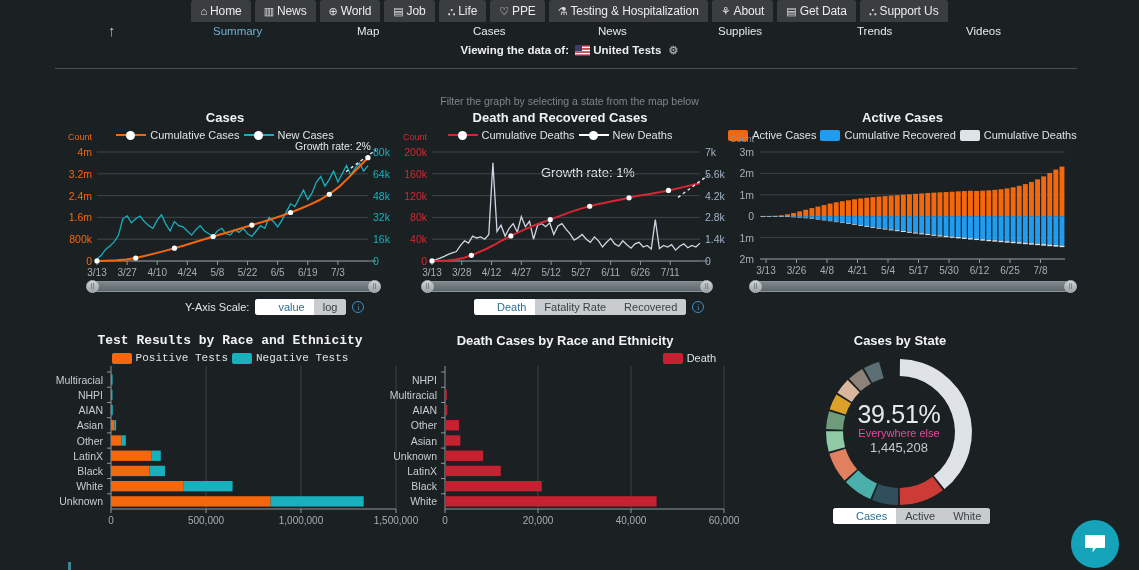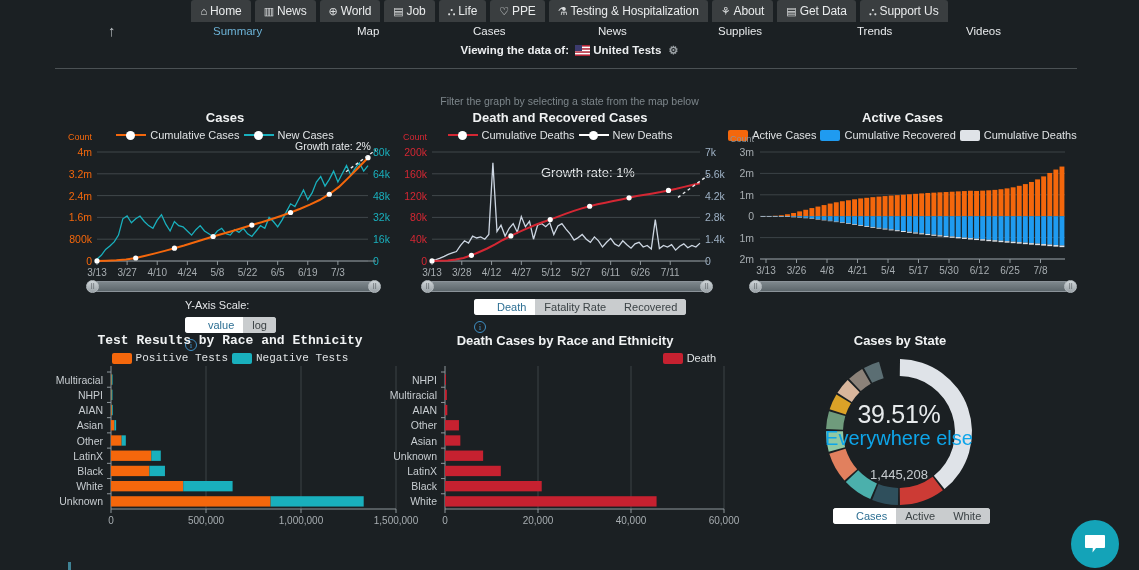--- a/index.html
+++ b/index.html
@@ -83,22 +83,22 @@
     background: linear-gradient(#cfd5d8, #9aa2a7);
     border: 1px solid #b5bcc0;
     display: flex; align-items: center; justify-content: center;
     font-size: 7px; color: #4a5154; cursor: pointer;
   }
   .slider .knob.l { left: -6px; }
   .slider .knob.r { right: -6px; }
 
   
   .toggle-row {
-    position: absolute; display: flex; align-items: flex-start; gap: 6px;
-    font-size: 11px; color: #e4e6e8; flex-direction: column;
+    position: absolute; display: flex; align-items: center; gap: 6px;
+    font-size: 11px; color: #e4e6e8;
   }
   .toggle-grp {
     display: flex; border-radius: 3px; overflow: hidden;
     background: #c9ccce;
   }
   .toggle-grp .tg {
     padding: 2px 9px; font-size: 11px; color: #3b4245; cursor: pointer;
     background: #c9ccce;
   }
   .toggle-grp .tg.on { background: #ffffff; color: #2d6f93; padding-left: 23px; }
@@ -108,22 +108,22 @@
     font-size: 9px; line-height: 10px; text-align: center; cursor: pointer;
     font-family: "Liberation Serif", serif;
   }
 
   
   .donut-center {
     position: absolute; text-align: center; pointer-events: none;
     width: 160px;
   }
   .donut-pct { font-size: 25px; color: #e7eaec; letter-spacing: -0.3px; }
-  .donut-name { font-size: 20px; color: #0ea5e9; margin-top: -2px; }
-  .donut-num { font-size: 13px; color: #c6cbcf; margin-top: 17px; }
+  .donut-name { font-size: 11px; color: #ec4899; margin-top: -2px; }
+  .donut-num { font-size: 13px; color: #c6cbcf; margin-top: 1px; }
 
   
   .chat-fab {
     position: absolute; left: 1071px; top: 520px; width: 48px; height: 48px;
     border-radius: 50%; background: #14a3b8;
     display: flex; align-items: center; justify-content: center; cursor: pointer;
   }
   .bottom-tick {
     position: absolute; left: 68px; top: 562px; width: 3px; height: 8px;
     background: #3f8294;

